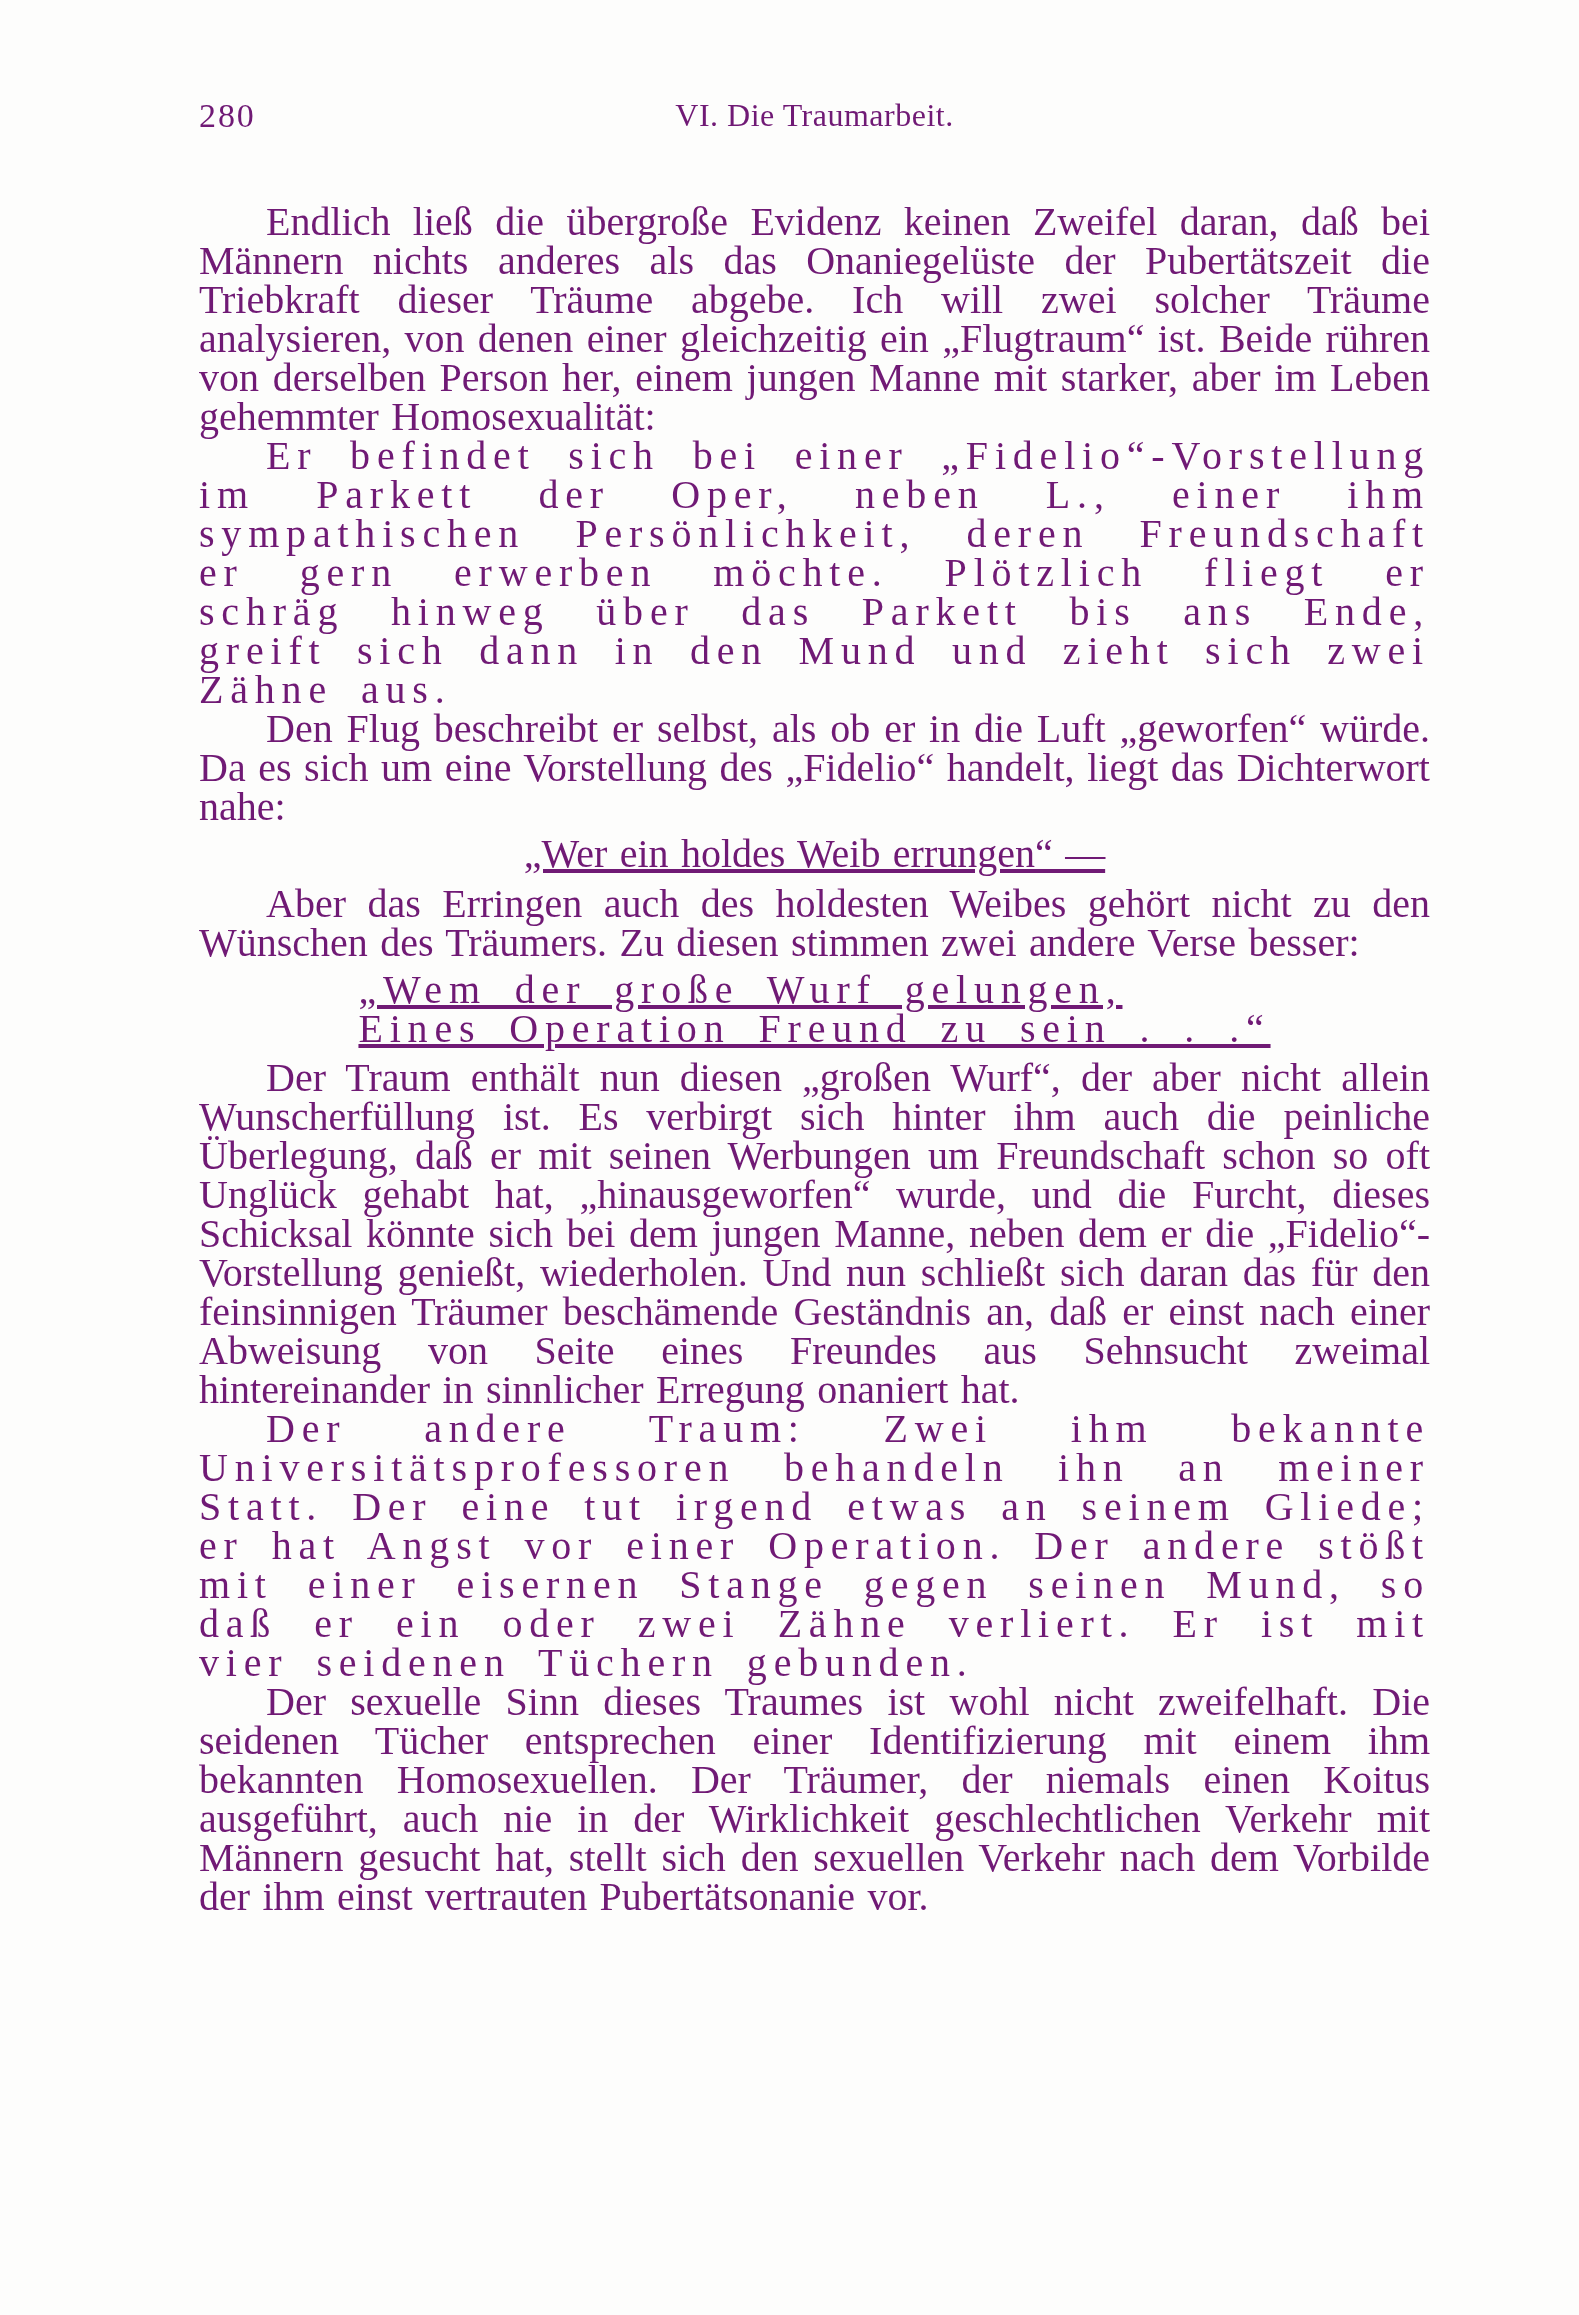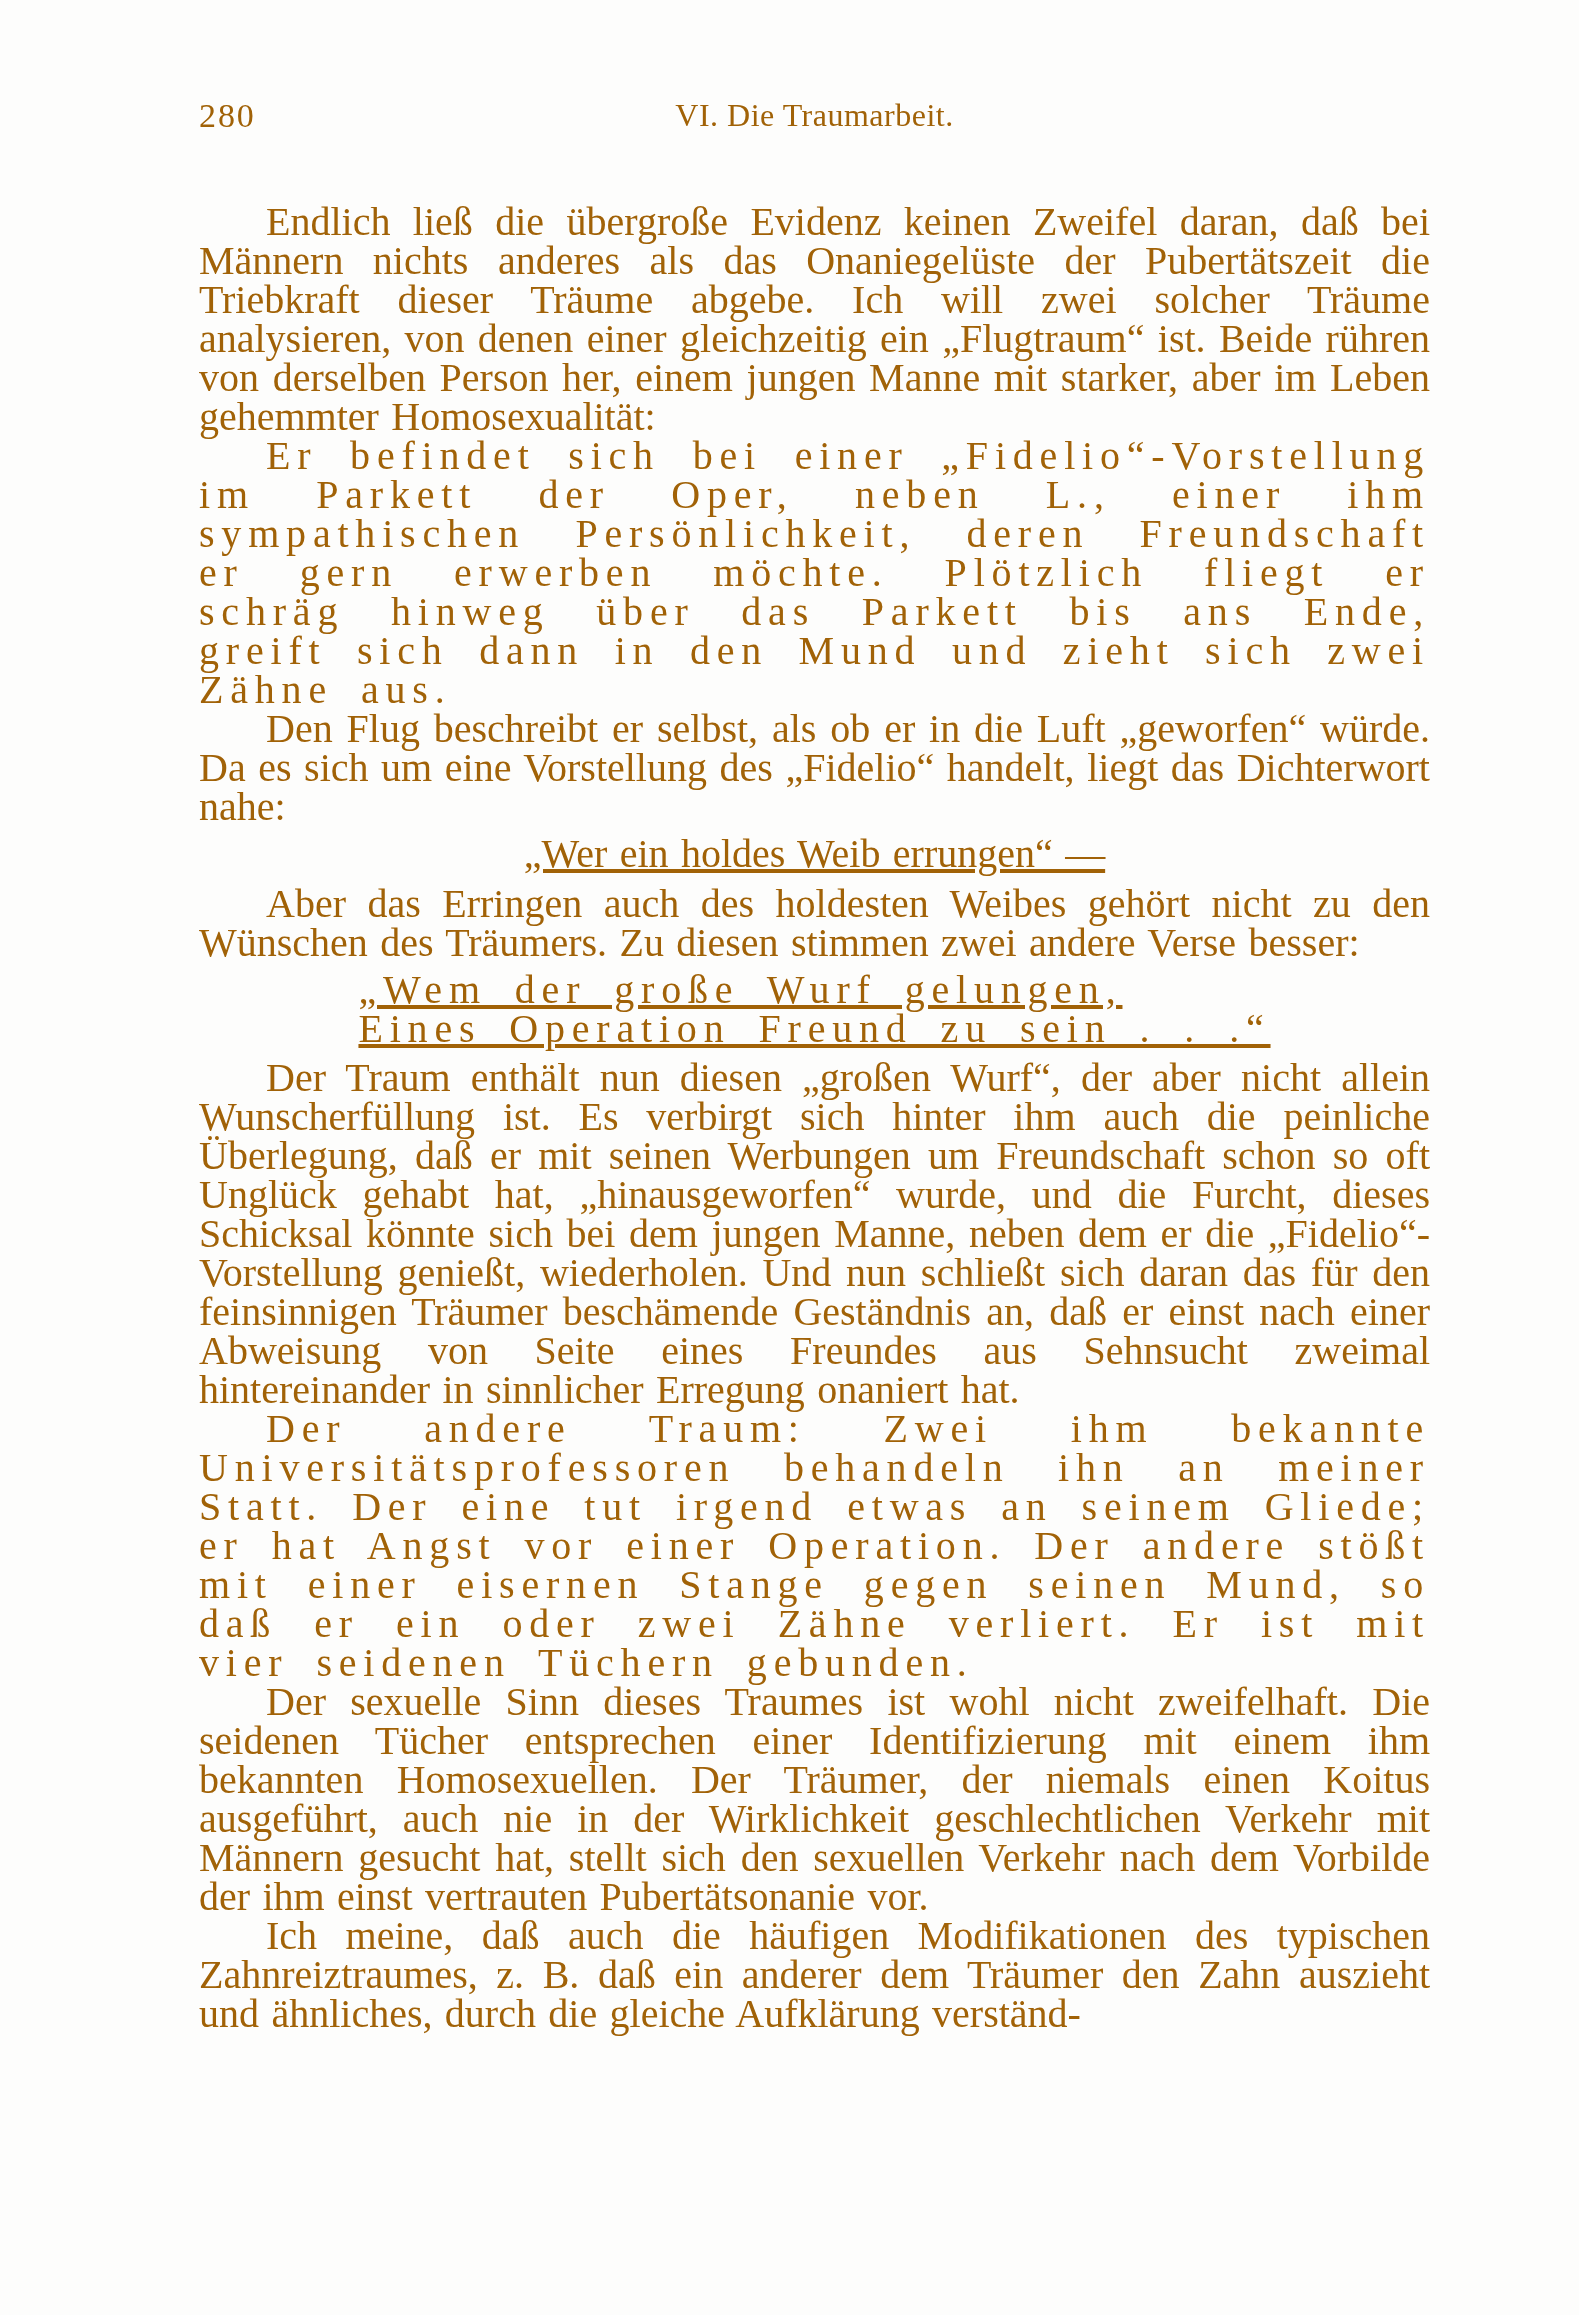--- a/index.html
+++ b/index.html
@@ -6,21 +6,21 @@
     margin: 0;
     padding: 0;
     background: #e9e9e7;
   }
   .page {
     position: relative;
     width: 1579px;
     height: 2316px;
     margin: 0 auto;
     background: #fdfdfc;
-    color: #a16207;
+    color: #701a75;
     font-family: "Liberation Serif", "DejaVu Serif", serif;
     overflow: hidden;
   }
   .content {
     position: absolute;
     left: 199px;
     top: 97px;
     width: 1231px;
   }
   .header-row {
@@ -80,17 +80,16 @@
     <div class="text-block">
         <p class="prose"><span>Endlich ließ die übergroße Evidenz keinen Zweifel daran, daß bei Männern nichts anderes als das Onaniegelüste der Pubertätszeit die Triebkraft dieser Träume abgebe. Ich will zwei solcher Träume analysieren, von denen einer gleichzeitig ein „Flugtraum“ ist. Beide rühren von derselben Person her, einem jungen Manne mit starker, aber im Leben gehemmter Homosexualität:</span></p>
         <p class="prose"><span class="sperr">Er befindet sich bei einer „Fidelio“-Vorstellung im Parkett der Oper, neben L., einer ihm sympathischen Persönlichkeit, deren Freundschaft er gern erwerben möchte. Plötzlich fliegt er schräg hinweg über das Parkett bis ans Ende, greift sich dann in den Mund und zieht sich zwei Zähne aus.</span></p>
         <p class="prose"><span>Den Flug beschreibt er selbst, als ob er in die Luft „geworfen“ würde. Da es sich um eine Vorstellung des „Fidelio“ handelt, liegt das Dichterwort nahe:</span></p>
         <div class="verse"><div class="verse-inner"><div class="verse-line">„Wer ein holdes Weib errungen“ —</div></div></div>
         <p class="prose"><span>Aber das Erringen auch des holdesten Weibes gehört nicht zu den Wünschen des Träumers. Zu diesen stimmen zwei andere Verse besser:</span></p>
         <div class="verse"><div class="verse-inner"><div class="verse-line sperr">„Wem der große Wurf gelungen,</div><div class="verse-line sperr">Eines Operation Freund zu sein . . .“</div></div></div>
         <p class="prose"><span>Der Traum enthält nun diesen „großen Wurf“, der aber nicht allein Wunscherfüllung ist. Es verbirgt sich hinter ihm auch die peinliche Überlegung, daß er mit seinen Werbungen um Freundschaft schon so oft Unglück gehabt hat, „hinausgeworfen“ wurde, und die Furcht, dieses Schicksal könnte sich bei dem jungen Manne, neben dem er die „Fidelio“-Vorstellung genießt, wiederholen. Und nun schließt sich daran das für den feinsinnigen Träumer beschämende Geständnis an, daß er einst nach einer Abweisung von Seite eines Freundes aus Sehnsucht zweimal hintereinander in sinnlicher Erregung onaniert hat.</span></p>
         <p class="prose"><span class="sperr">Der andere Traum: Zwei ihm bekannte Universitätsprofessoren behandeln ihn an meiner Statt. Der eine tut irgend etwas an seinem Gliede; er hat Angst vor einer Operation. Der andere stößt mit einer eisernen Stange gegen seinen Mund, so daß er ein oder zwei Zähne verliert. Er ist mit vier seidenen Tüchern gebunden.</span></p>
         <p class="prose"><span>Der sexuelle Sinn dieses Traumes ist wohl nicht zweifelhaft. Die seidenen Tücher entsprechen einer Identifizierung mit einem ihm bekannten Homosexuellen. Der Träumer, der niemals einen Koitus ausgeführt, auch nie in der Wirklichkeit geschlechtlichen Verkehr mit Männern gesucht hat, stellt sich den sexuellen Verkehr nach dem Vorbilde der ihm einst vertrauten Pubertätsonanie vor.</span></p>
-        <p class="prose"><span>Ich meine, daß auch die häufigen Modifikationen des typischen Zahnreiztraumes, z. B. daß ein anderer dem Träumer den Zahn auszieht und ähnliches, durch die gleiche Aufklärung verständ-</span></p>
       </div>
   </div>
 </div>
 
 
 </body></html>

